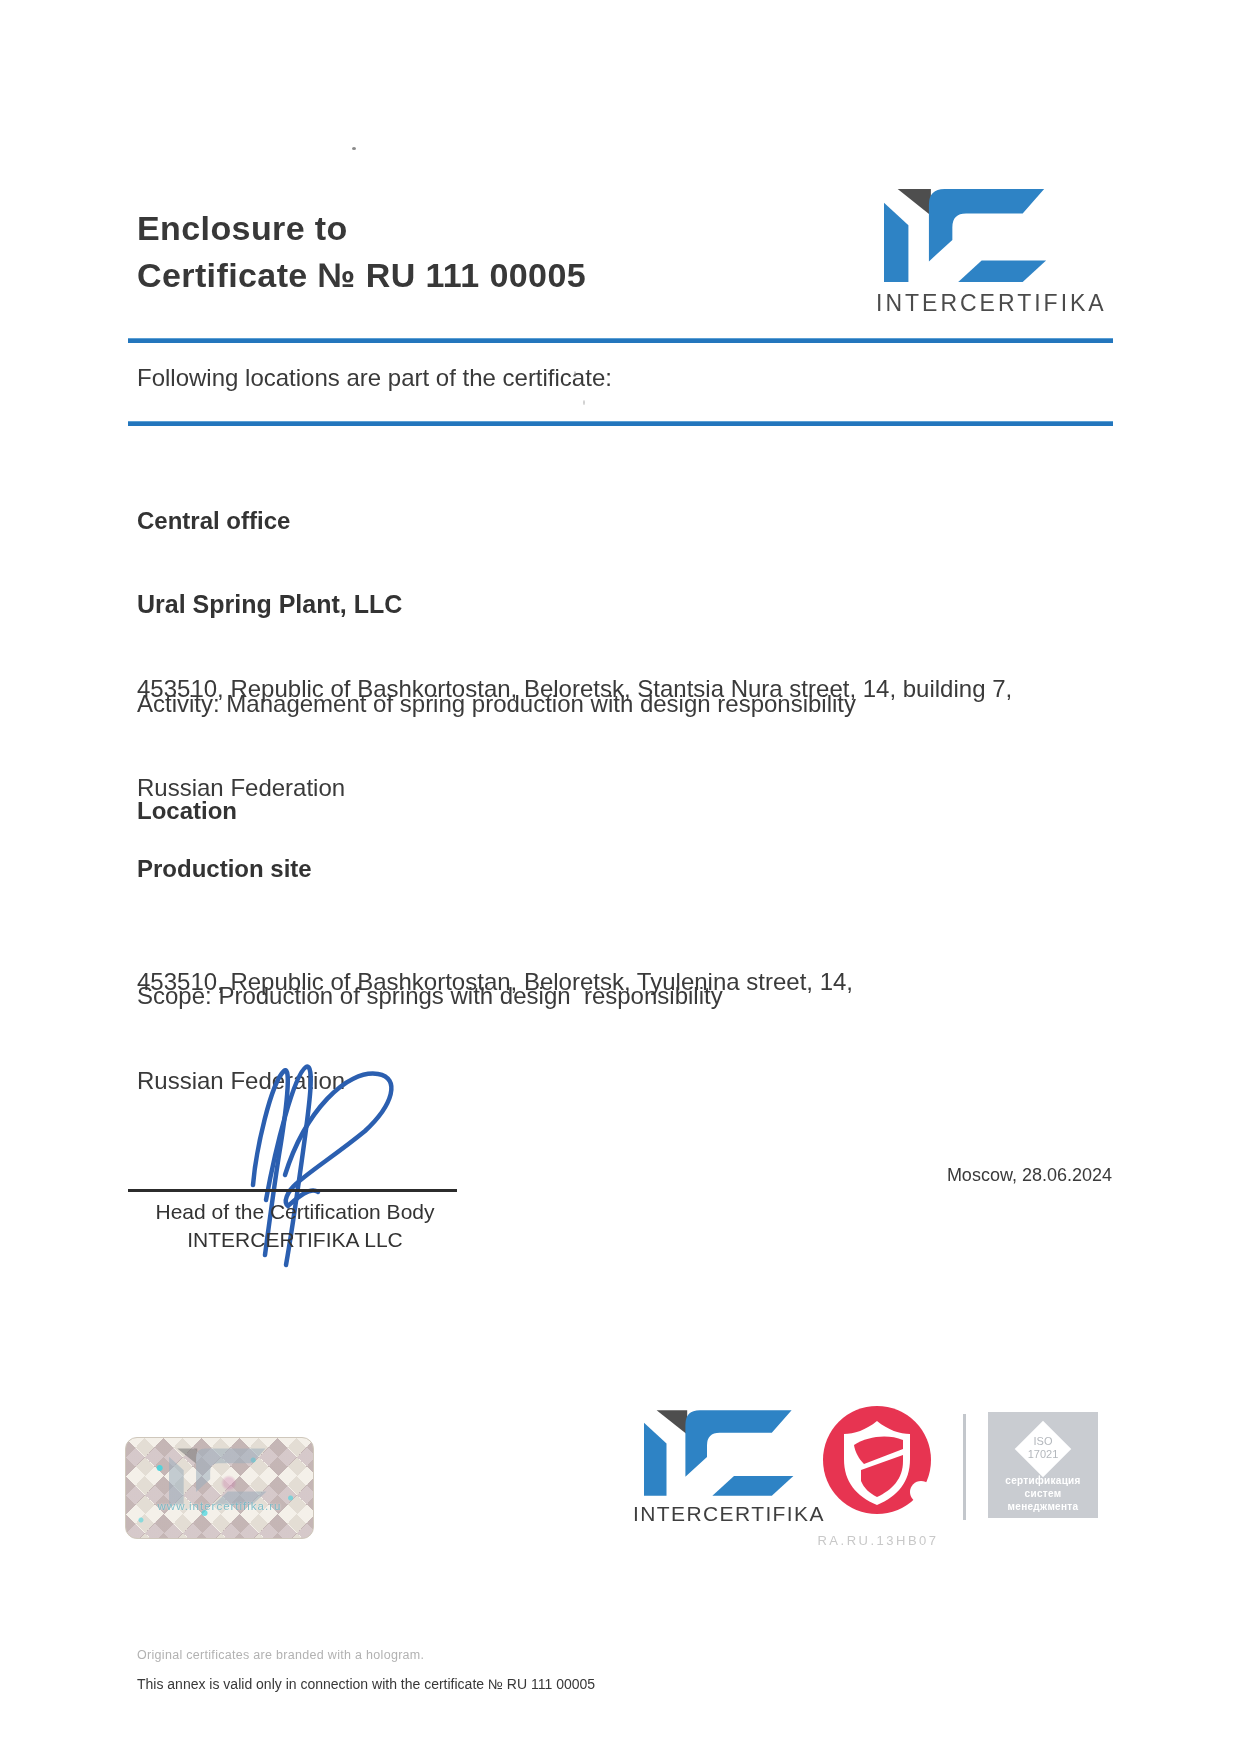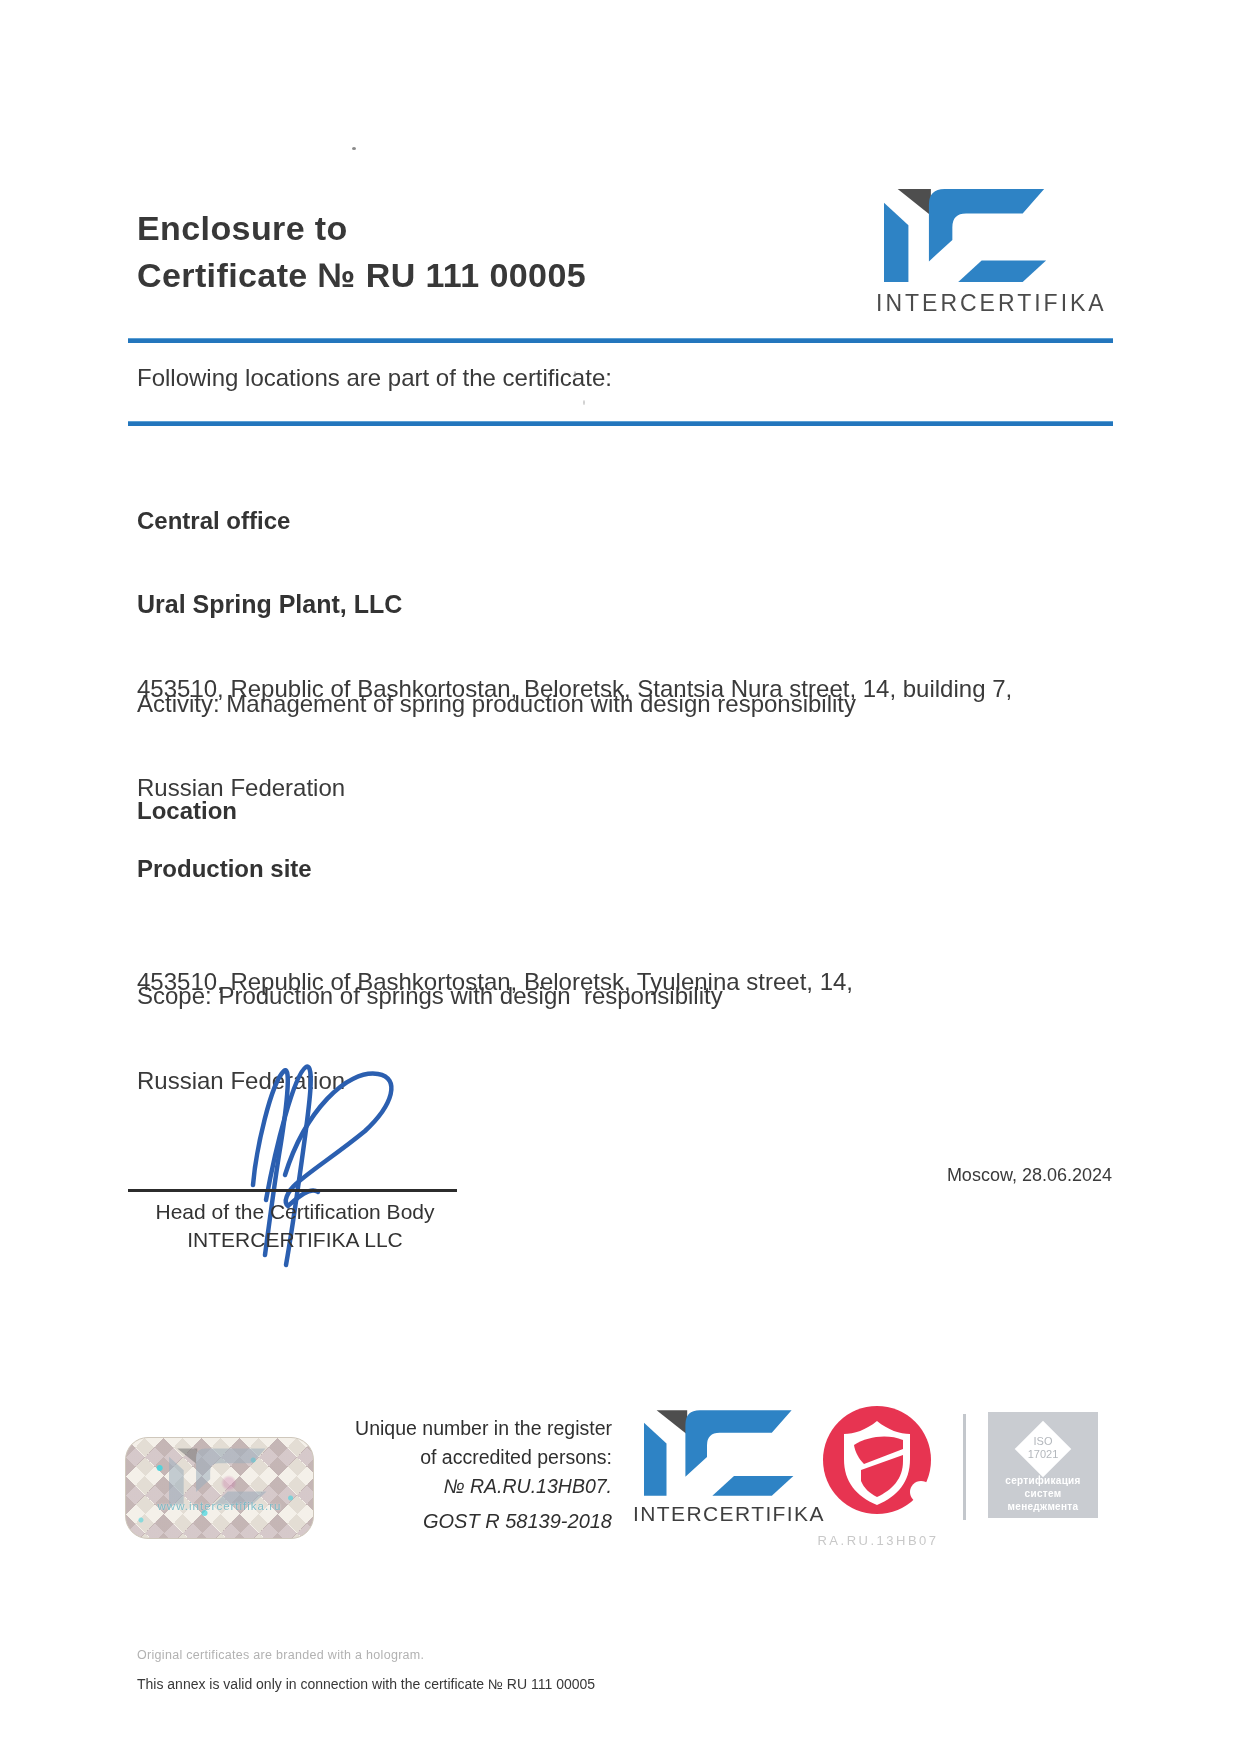--- a/index.html
+++ b/index.html
@@ -25,21 +25,21 @@
   .h-bold{left:137px;font-size:24px;font-weight:bold;color:#333;}
   .body-text{left:137px;font-size:24px;line-height:33px;color:#3a3a3a;white-space:pre-wrap;}
 
   
   .sig-line{left:128px;top:1189px;width:329px;height:3px;background:#2c2c2c;}
   .sig-caption{left:130px;top:1198px;width:330px;text-align:center;font-size:21px;line-height:28px;color:#333;}
   .place-date{left:812px;top:1165px;width:300px;text-align:right;font-size:18px;color:#3a3a3a;}
 
   
   .hologram{
-    left:125px;top:1437px;width:187px;height:100px;border-radius:23px;border:1px solid #cfc8bc;
+    left:125px;top:1437px;width:187px;height:100px;border-radius:12px;border:1px solid #cfc8bc;
     background-color:#ded6c8;
     background-image:
       radial-gradient(circle at 18% 30%, rgba(64,214,224,.85) 0 2.5px, rgba(0,0,0,0) 3.5px),
       radial-gradient(circle at 68% 22%, rgba(64,214,224,.7) 0 2px, rgba(0,0,0,0) 3px),
       radial-gradient(circle at 42% 75%, rgba(64,214,224,.7) 0 2.5px, rgba(0,0,0,0) 3.5px),
       radial-gradient(circle at 88% 60%, rgba(64,214,224,.6) 0 2px, rgba(0,0,0,0) 3px),
       radial-gradient(circle at 8% 82%, rgba(64,214,224,.55) 0 2px, rgba(0,0,0,0) 3px),
       radial-gradient(circle at 55% 45%, rgba(200,120,170,.35) 0 5px, rgba(0,0,0,0) 8px),
       repeating-conic-gradient(from 45deg, rgba(150,118,148,.28) 0% 25%, rgba(255,255,255,.3) 25% 50%),
       repeating-conic-gradient(from 45deg, #d7cec2 0% 25%, #efe9df 25% 50%);
@@ -138,26 +138,20 @@
   </div>
   <div class="abs place-date">Moscow, 28.06.2024</div>
 
   <div class="abs hologram">
     <svg class="holo-mark" width="100" height="57" viewBox="0 0 170 95">
       <use href="#icmark"></use>
     </svg>
     <div class="holo-url">www.intercertifika.ru</div>
   </div>
 
-  <div class="abs register-block">
-    <div>Unique number in the register</div>
-    <div>of accredited persons:</div>
-    <div class="it">№ RA.RU.13HB07.</div>
-    <div class="gost">GOST R 58139-2018</div>
-  </div>
 
   <div class="abs brand-bottom">
     <svg width="153" height="86" viewBox="0 0 170 95">
       <use href="#icmark"></use>
     </svg>
     <div class="wordmark-sm">INTERCERTIFIKA</div>
   </div>
 
   <svg class="abs ra-badge" width="114" height="120" viewBox="0 0 114 120">
     <circle cx="56" cy="58" r="54" fill="#e73451"></circle>

